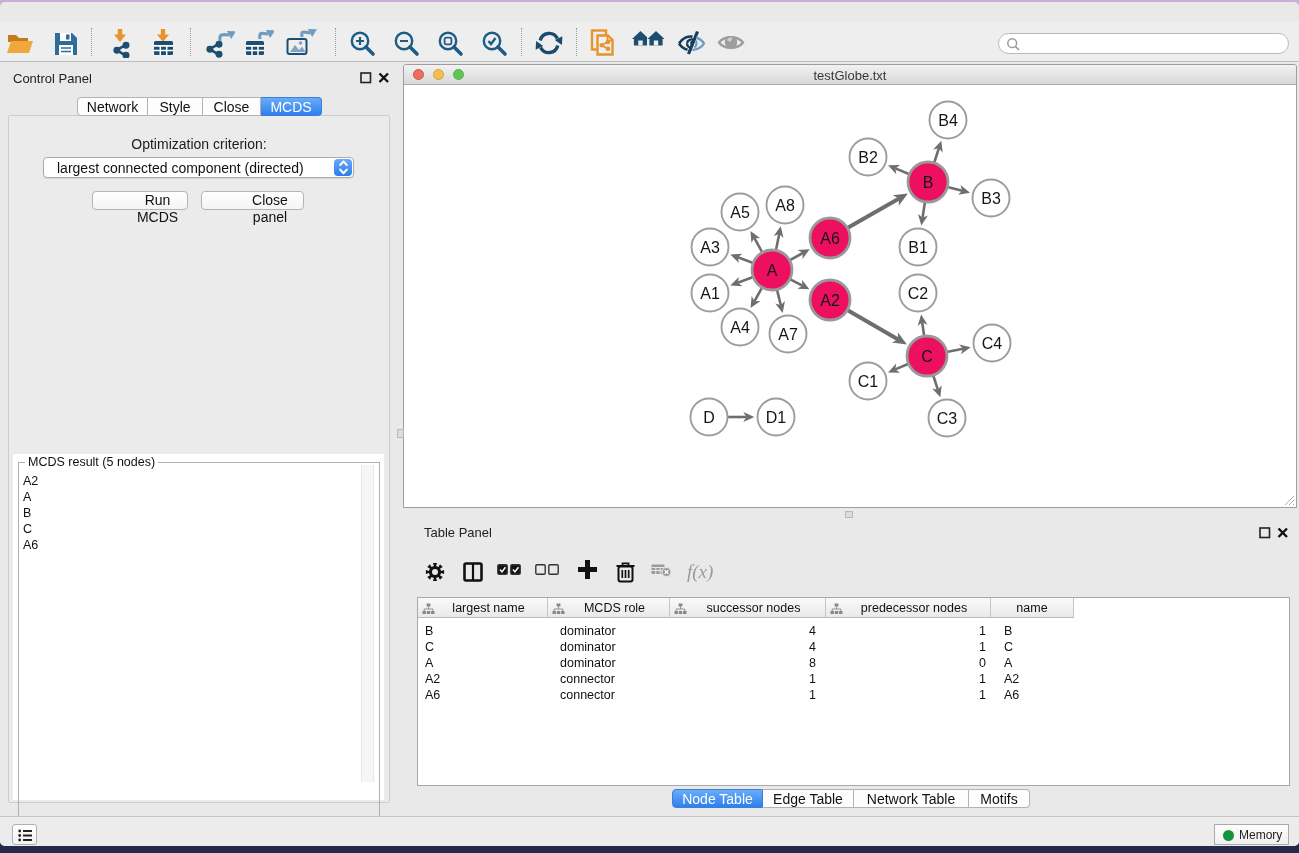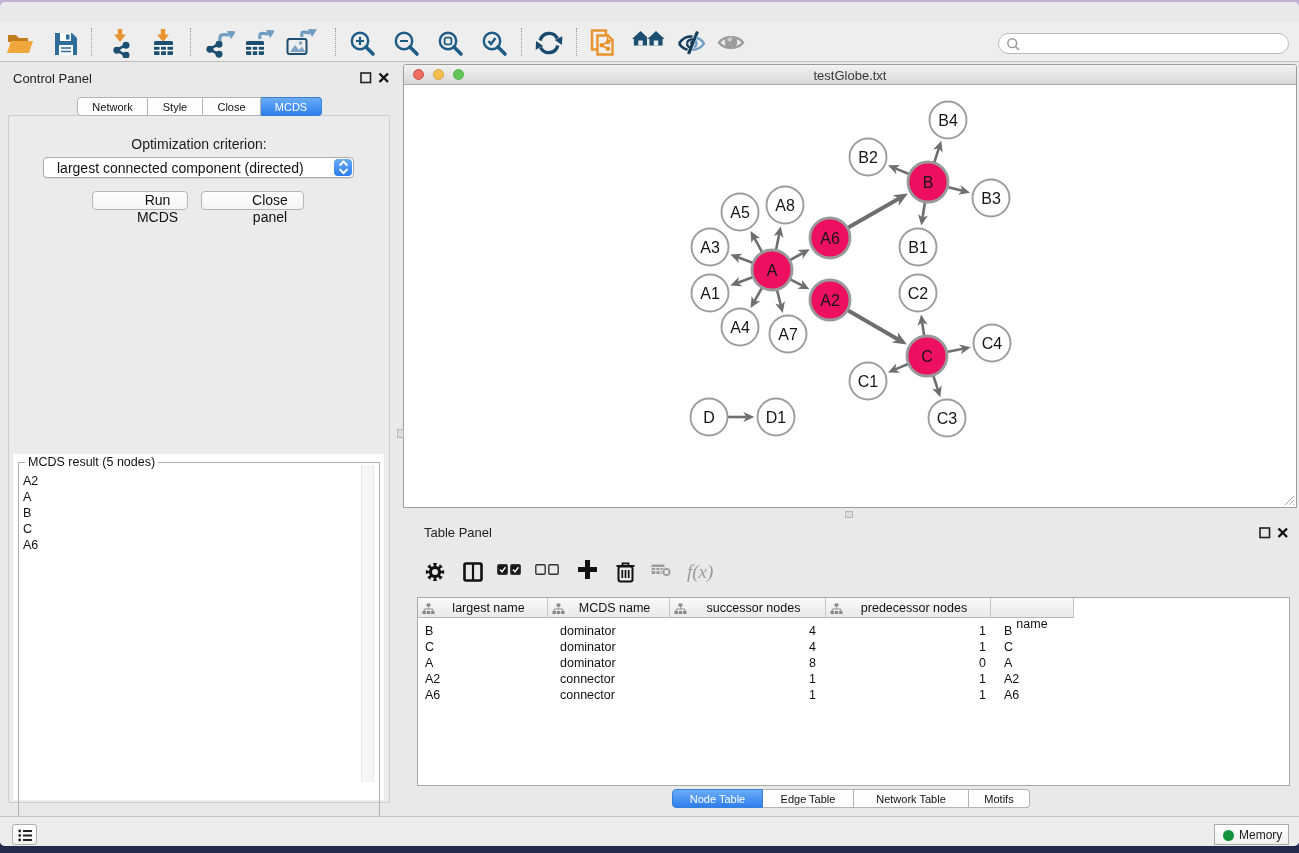--- a/index.html
+++ b/index.html
@@ -12,21 +12,21 @@
 .tl { width:12px; height:12px; border-radius:50%; top:4px; }
 #title { width:100%; text-align:center; top:2.5px; font-size:13px; color:#3c3c3c; }
 #toolbar { left:0; top:20px; width:1299px; height:40px; z-index:3; background:#eeeeee; border-bottom:1px solid #bcbcbc; }
 .tsep { top:6px; width:1px; height:28px; border-left:1px dotted #9a9a9a; }
 #searchbox { left:998px; top:11px; width:291px; height:21px; background:#fff; border:1px solid #b9b9b9; border-radius:11px; }
 #main { left:0; top:59px; width:1299px; height:757px; background:#e9e9e9; }
 
 
 #cpTitle { left:13px; top:10px; font-size:13px; color:#222; }
 #cpTabs { left:77px; top:36px; height:19px; }
-.tab { position:absolute; top:0; height:19px; border:1px solid #b3b3b3; background:#fdfdfd; font-size:11px; color:#111; text-align:center; line-height:18px; }
+.tab { position:absolute; top:0; height:19px; border:1px solid #b3b3b3; background:#fdfdfd; font-size:14px; color:#111; text-align:center; line-height:18px; }
 .tabsel { background:linear-gradient(#6aacf7,#2e7fee); color:#fff; border-color:#3a7fd8; }
 #cpPanel { left:8px; top:54px; width:382px; height:688px; background:#ebebeb; border:1px solid #cdcdcd; border-radius:2px; }
 #optLabel { left:0; top:75px; width:398px; text-align:center; font-size:14px; color:#1c1c1c; }
 #dropdown { left:43px; top:96px; width:311px; height:21px; background:#fff; border:1px solid #ababab; border-radius:4px; box-shadow:0 1px 1px rgba(0,0,0,0.08); }
 #ddText { left:13px; top:2px; font-size:14px; color:#111; }
 #ddStep { right:1px; top:1px; width:18px; height:17px; border-radius:4px; background:linear-gradient(#68abf8,#2d7cf0); }
 .btn { position:absolute; height:19px; background:linear-gradient(#ffffff,#f4f4f4); border:1px solid #b5b5b5; border-radius:4px; font-size:14px; color:#111; text-align:center; line-height:17px;padding-left:35px; }
 #listWrap { left:13px; top:393px; width:371px; height:346px; background:#fff; }
 #groupBox { left:5px; top:8px; width:362px; height:432px; border:1px solid #b0b0b0; }
 #groupLegend { left:6px; top:-8px; background:#fff; padding:0 3px; font-size:12.5px; color:#111; }
@@ -377,21 +377,21 @@
           <div class="thlabel" style="padding-left:12px;">largest name</div>
         </div>
       <div class="thcell" style="left:130px; width:122px;">
           <svg style="position:absolute; left:4px; top:5px;" width="13" height="12" viewBox="0 0 13 12">
             <rect x="4.6" y="0.5" width="3.8" height="3" fill="#888"></rect>
             <rect x="0.5" y="8" width="3.4" height="3" fill="#888"></rect>
             <rect x="4.8" y="8" width="3.4" height="3" fill="#888"></rect>
             <rect x="9.1" y="8" width="3.4" height="3" fill="#888"></rect>
             <path d="M6.5 3.5 v2.5 M2.2 8 v-2 h8.6 v2" fill="none" stroke="#888" stroke-width="0.9"></path>
           </svg>
-          <div class="thlabel" style="padding-left:12px;">MCDS name</div>
+          <div class="thlabel" style="padding-left:12px;">MCDS role</div>
         </div>
       <div class="thcell" style="left:252px; width:156px;">
           <svg style="position:absolute; left:4px; top:5px;" width="13" height="12" viewBox="0 0 13 12">
             <rect x="4.6" y="0.5" width="3.8" height="3" fill="#888"></rect>
             <rect x="0.5" y="8" width="3.4" height="3" fill="#888"></rect>
             <rect x="4.8" y="8" width="3.4" height="3" fill="#888"></rect>
             <rect x="9.1" y="8" width="3.4" height="3" fill="#888"></rect>
             <path d="M6.5 3.5 v2.5 M2.2 8 v-2 h8.6 v2" fill="none" stroke="#888" stroke-width="0.9"></path>
           </svg>
           <div class="thlabel" style="padding-left:12px;">successor nodes</div>
@@ -400,21 +400,21 @@
           <svg style="position:absolute; left:4px; top:5px;" width="13" height="12" viewBox="0 0 13 12">
             <rect x="4.6" y="0.5" width="3.8" height="3" fill="#888"></rect>
             <rect x="0.5" y="8" width="3.4" height="3" fill="#888"></rect>
             <rect x="4.8" y="8" width="3.4" height="3" fill="#888"></rect>
             <rect x="9.1" y="8" width="3.4" height="3" fill="#888"></rect>
             <path d="M6.5 3.5 v2.5 M2.2 8 v-2 h8.6 v2" fill="none" stroke="#888" stroke-width="0.9"></path>
           </svg>
           <div class="thlabel" style="padding-left:12px;">predecessor nodes</div>
         </div>
       <div class="thcell" style="left:573px; width:83px;">
-          <div class="thlabel" style="padding-left:0px;margin-top:16px;">name</div>
+          <div class="thlabel" style="padding-left:0px;">name</div>
         </div>
       <div class="td" style="left:7px; top:25.5px;">B</div>
       <div class="td" style="left:142px; top:25.5px;">dominator</div>
       <div class="td" style="left:252px; top:25.5px; width:146px; text-align:right;">4</div>
       <div class="td" style="left:408px; top:25.5px; width:160px; text-align:right;">1</div>
       <div class="td" style="left:586px; top:25.5px;">B</div>
       <div class="td" style="left:7px; top:41.5px;">C</div>
       <div class="td" style="left:142px; top:41.5px;">dominator</div>
       <div class="td" style="left:252px; top:41.5px; width:146px; text-align:right;">4</div>
       <div class="td" style="left:408px; top:41.5px; width:160px; text-align:right;">1</div>

